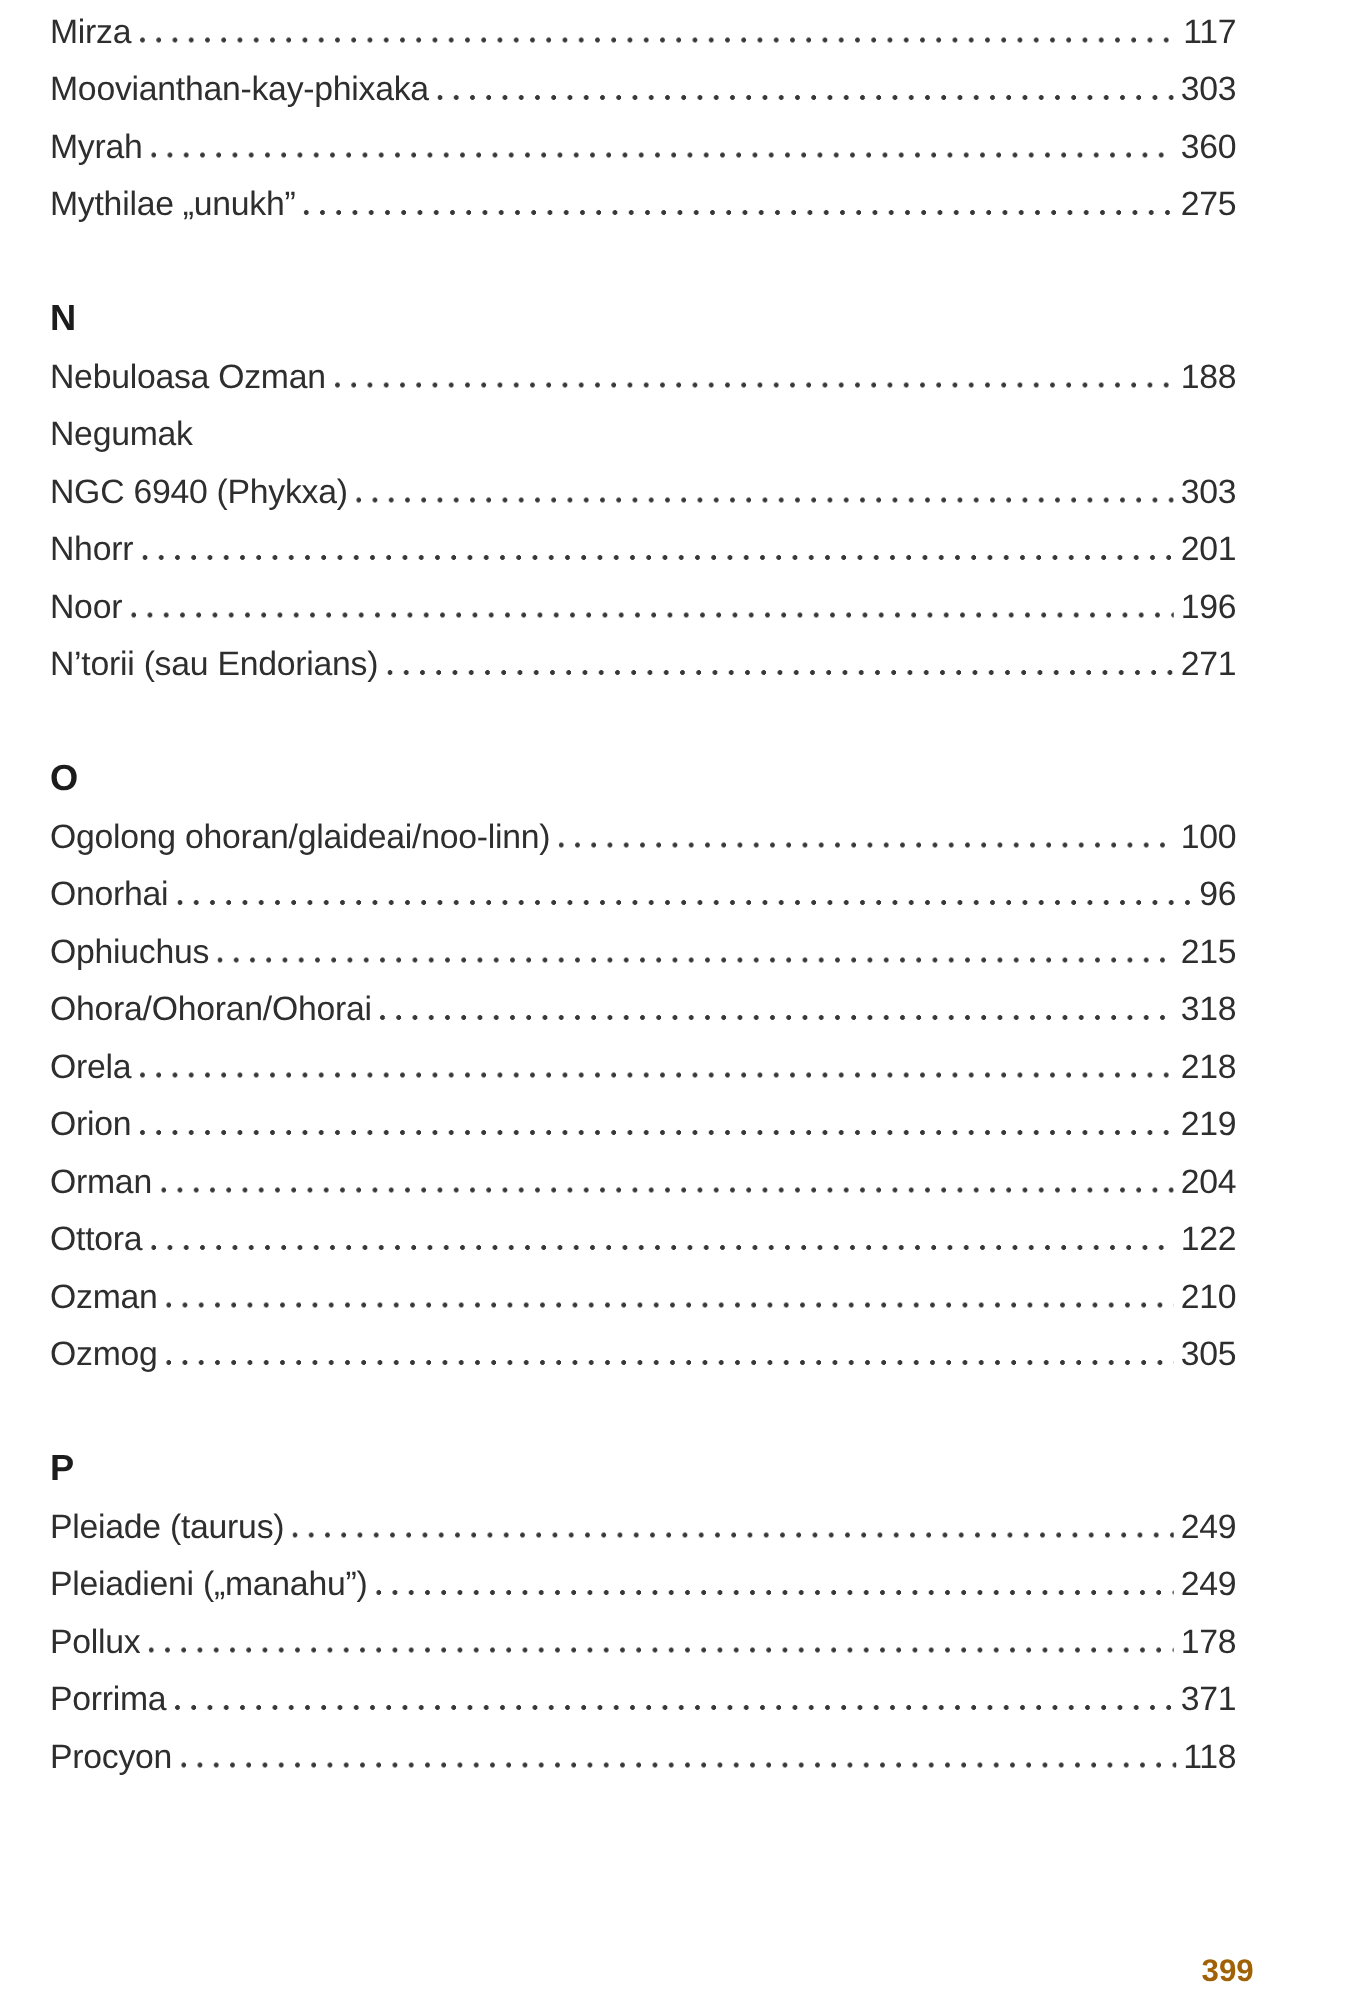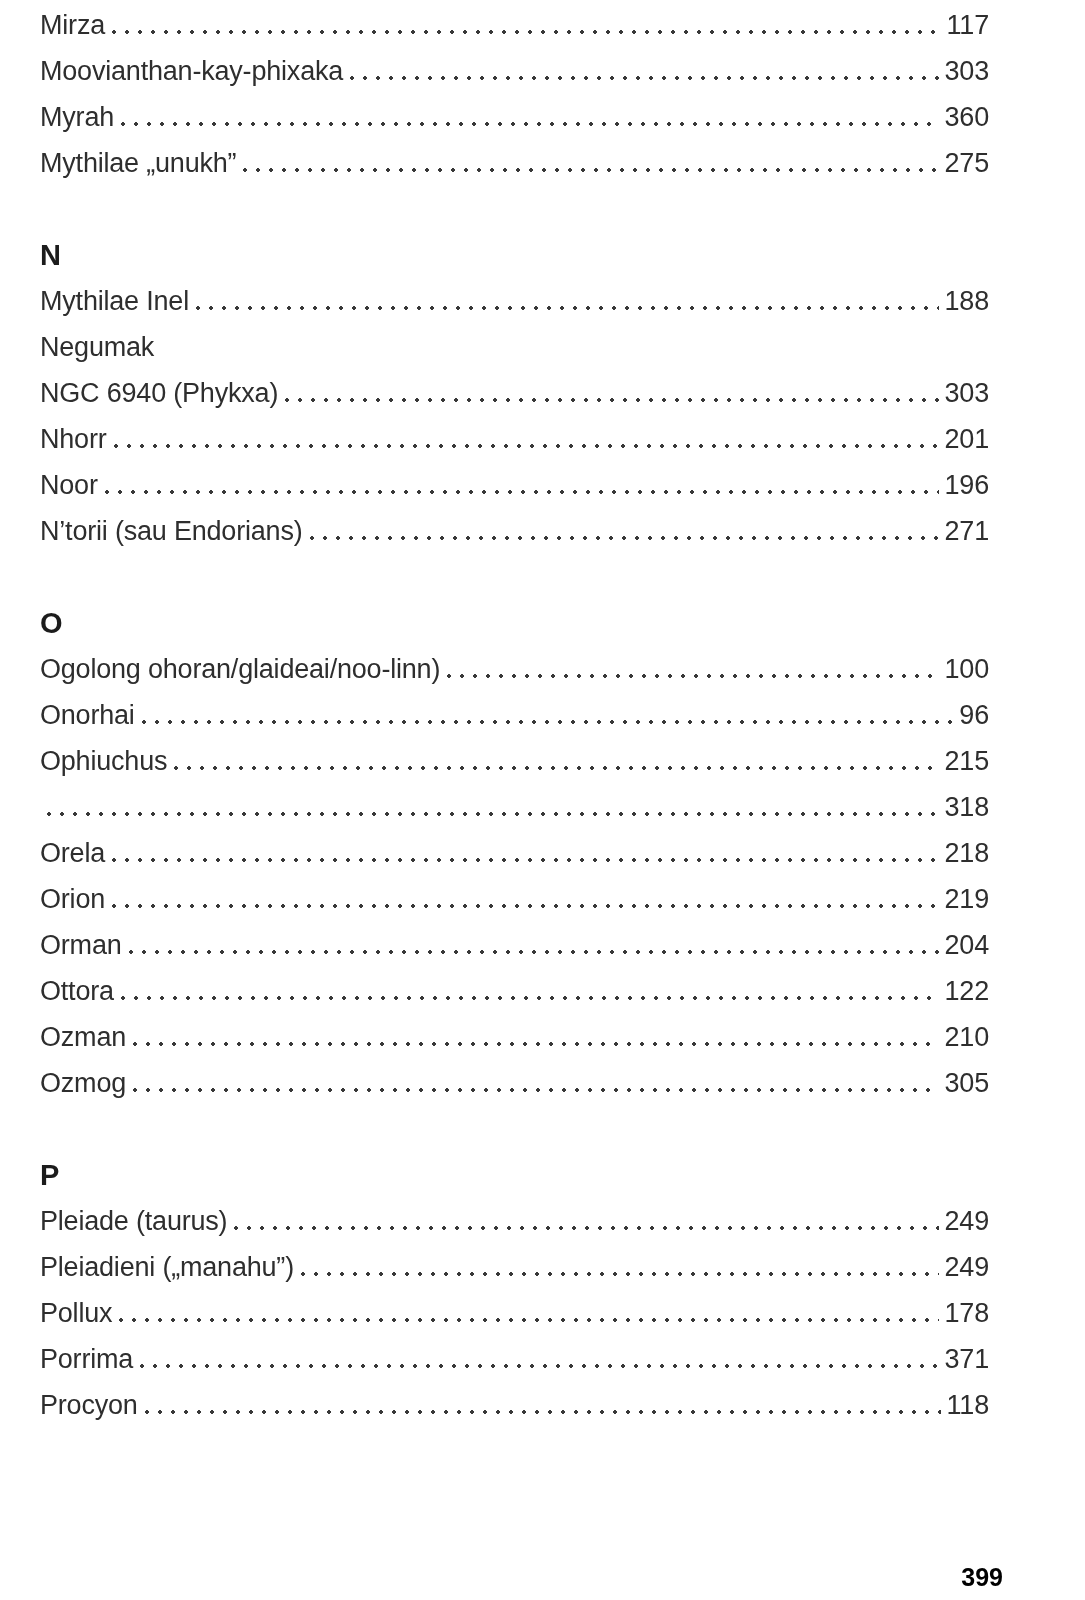--- a/index.html
+++ b/index.html
@@ -59,21 +59,21 @@
     font-weight: 700;
     color: #1c1c1c;
     letter-spacing: 0;
   }
   .folio {
     position: absolute;
     right: 30px;
     bottom: 8px;
     font-size: 25px;
     font-weight: 700;
-    color: #000000;
+    color: #a16207;
   }
 </style>
 </head>
 <body>
 
 <div class="page">
   <div class="index-list">
       <div class="row">
         <span class="entry-label">Mirza</span>
         <span class="leader"></span>
@@ -89,21 +89,21 @@
         <span class="leader"></span>
         <span class="page-ref">360</span>
       </div>
       <div class="row">
         <span class="entry-label">Mythilae „unukh”</span>
         <span class="leader"></span>
         <span class="page-ref">275</span>
       </div>
       <div class="section-heading">N</div>
       <div class="row">
-        <span class="entry-label">Mythilae Inel</span>
+        <span class="entry-label">Nebuloasa Ozman</span>
         <span class="leader"></span>
         <span class="page-ref">188</span>
       </div>
       <div class="row">
         <span class="entry-label">Negumak</span>
       </div>
       <div class="row">
         <span class="entry-label">NGC 6940 (Phykxa)</span>
         <span class="leader"></span>
         <span class="page-ref">303</span>
@@ -133,20 +133,21 @@
         <span class="entry-label">Onorhai</span>
         <span class="leader"></span>
         <span class="page-ref">96</span>
       </div>
       <div class="row">
         <span class="entry-label">Ophiuchus</span>
         <span class="leader"></span>
         <span class="page-ref">215</span>
       </div>
       <div class="row">
+        <span class="entry-label">Ohora/Ohoran/Ohorai</span>
         <span class="leader"></span>
         <span class="page-ref">318</span>
       </div>
       <div class="row">
         <span class="entry-label">Orela</span>
         <span class="leader"></span>
         <span class="page-ref">218</span>
       </div>
       <div class="row">
         <span class="entry-label">Orion</span>

